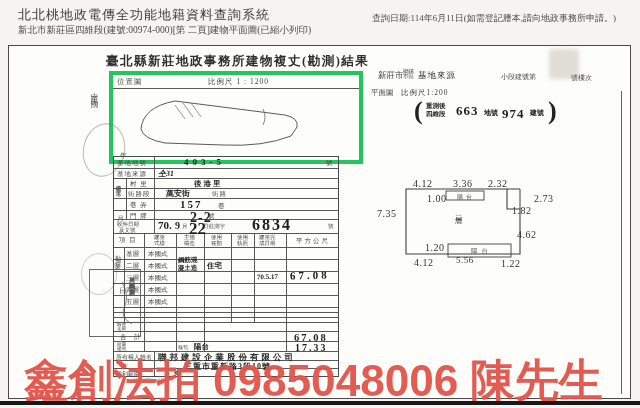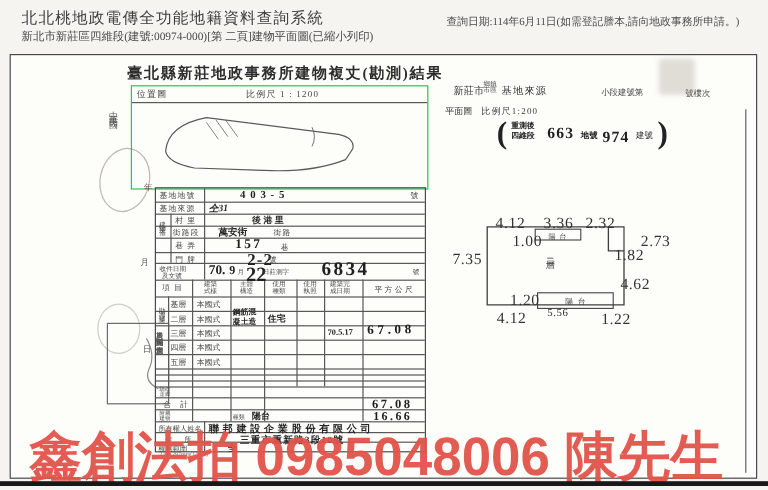--- a/index.html
+++ b/index.html
@@ -7,38 +7,38 @@
        font-family:"Liberation Serif",serif;color:#3a3a3a}
   .abs{position:absolute;white-space:nowrap}
   .doc{position:absolute;left:8px;top:45px;width:621px;height:352px;background:#fdfdfa;border:1px solid #4a4a4a}
   .hl{display:block;position:absolute;left:0;width:100%;height:1px;background:#585858}
   .vl{display:block;position:absolute;width:1px;background:#585858}
   .lbl{font-size:6.5px;color:#454545;letter-spacing:1px}
   .tiny{font-size:5.5px;color:#4a4a4a}
   .hw{font-weight:bold;color:#262626;transform:rotate(-1.2deg)}
   .vt{writing-mode:vertical-rl;text-orientation:upright}
   .bignum{font-weight:bold;color:#1f1f1f}
-  .dim{font-size:13px;letter-spacing:.5px;color:#333}
+  .dim{font-size:10px;letter-spacing:.5px;color:#333}
   .circ{position:absolute;border:1px solid rgba(125,115,100,.5);border-radius:50%}
   .wm{position:absolute;left:0;top:351px;width:640px;font-family:"Liberation Sans",sans-serif;
       font-weight:bold;font-size:45px;color:#e2544b;letter-spacing:0;white-space:nowrap;
       text-align:center;opacity:.95;transform:scaleX(.98);transform-origin:left}
 </style>
 </head>
 <body>
 
 <div class="abs" style="left:18px;top:6px;font-size:13px;color:#3c3c3c;letter-spacing:1px">北北桃地政電傳全功能地籍資料查詢系統</div>
 <div class="abs" style="left:18px;top:24px;font-size:9.5px;color:#4a4a4a">新北市新莊區四維段(建號:00974-000)[第 二頁]建物平面圖(已縮小列印)</div>
 <div class="abs" style="left:372px;top:12px;font-size:9px;color:#4a4a4a">查詢日期:114年6月11日(如需登記謄本,請向地政事務所申請。)</div>
 
 <div class="doc">
 
   <div class="abs" style="left:97px;top:7px;font-size:12.5px;font-weight:bold;letter-spacing:1.5px;color:#2e2e2e">臺北縣新莊地政事務所建物複丈(勘測)結果</div>
 
-  <div class="abs" style="left:100px;top:25px;width:246px;height:85px;border:1px solid #22c55e">
+  <div class="abs" style="left:100px;top:25px;width:246px;height:85px;border:4px solid #22c55e">
     <span class="abs lbl" style="left:4px;top:2px;font-size:7.5px">位置圖</span>
     <span class="abs lbl" style="left:95px;top:2px;font-size:7.5px">比例尺 1 : 1200</span>
     <i class="hl" style="top:13px"></i>
     <svg class="abs" style="left:0;top:14px" width="244" height="70" viewBox="0 0 244 70">
       <path d="M28,40 Q30,18 62,12 L172,26 Q186,29 184,38 L178,47 Q150,58 110,56 L52,54 Q30,50 28,40 Z" fill="none" stroke="#5a5a5a" stroke-width="1"></path>
       <path d="M62,16 L72,30 M70,14 L80,28 M78,14 L88,28" stroke="#6a6a6a" stroke-width=".7" fill="none"></path>
       <path d="M150,20 q4,8 0,16" stroke="#6a6a6a" stroke-width=".8" fill="none"></path>
     </svg>
   </div>
 
@@ -71,21 +71,21 @@
 
   <div class="abs" style="left:405px;top:54px;height:26px;color:#222">
     <span class="abs" style="left:0;top:-4px;font-size:26px;font-weight:bold">(</span>
     <span class="abs" style="left:12px;top:2px;font-size:6.5px;font-weight:bold;line-height:1.3;white-space:normal;width:26px">
       <span>重測後</span>
       <span>四維段</span>
     </span>
     <span class="abs bignum" style="left:42px;top:3px;font-size:13px;letter-spacing:1px">663</span>
     <span class="abs" style="left:70px;top:8px;font-size:7px;font-weight:bold">地號</span>
     <span class="abs bignum" style="left:88px;top:6px;font-size:13px;letter-spacing:1px">974</span>
-    <span class="abs" style="left:116px;top:8px;font-size:7px;font-weight:normal">建號</span>
+    <span class="abs" style="left:116px;top:8px;font-size:7px;font-weight:bold">建號</span>
     <span class="abs" style="left:134px;top:-4px;font-size:26px;font-weight:bold">)</span>
   </div>
 
   <svg class="abs" style="left:362px;top:125px" width="170" height="100" viewBox="370 170 170 100">
     <path d="M405,188 L506,188 L506,208 L519,208 L519,253 L405,253 Z" fill="none" stroke="#3f3f3f" stroke-width="1.1"></path>
     <path d="M506,188 L519,188 L519,208" fill="none" stroke="#3f3f3f" stroke-width="1"></path>
     <rect x="445" y="190" width="38" height="9" fill="none" stroke="#3f3f3f" stroke-width=".9"></rect>
     <rect x="447" y="243" width="63" height="13" fill="none" stroke="#3f3f3f" stroke-width=".9"></rect>
   </svg>
   <span class="abs dim" style="left:404px;top:132px">4.12</span>
@@ -100,21 +100,21 @@
   <span class="abs vt" style="left:444px;top:163px;font-size:7.5px;letter-spacing:2px;color:#333">二層</span>
   <span class="abs dim" style="left:416px;top:196px">1.20</span>
   <span class="abs tiny" style="left:462px;top:201px;font-size:6.5px;letter-spacing:4px">陽台</span>
   <span class="abs dim" style="left:405px;top:211px">4.12</span>
   <span class="abs dim" style="left:447px;top:209px;font-size:9px">5.56</span>
   <span class="abs dim" style="left:492px;top:212px">1.22</span>
 
   <div class="vl" style="left:612px;top:45px;height:303px;background:#3c3c3c;opacity:.8"></div>
   <div class="abs" style="left:540px;top:3px;width:30px;height:30px;background:rgba(150,140,125,.28);filter:blur(2px);border-radius:3px"></div>
 
-  <div class="abs" style="left:120px;top:110px;width:224px;height:219px;border:1px solid #4a4a4a">
+  <div class="abs" style="left:104px;top:110px;width:224px;height:219px;border:1px solid #4a4a4a">
     <i class="hl" style="top:11px"></i>
     <i class="hl" style="top:21px"></i>
     <i class="hl" style="top:31px"></i>
     <i class="hl" style="top:41px"></i>
     <i class="hl" style="top:53px"></i>
     <i class="hl" style="top:62px"></i>
     <i class="hl" style="top:76px"></i>
     <i class="hl" style="top:90px"></i>
     <i class="hl" style="top:102px"></i>
     <i class="hl" style="top:114px"></i>
@@ -209,21 +209,21 @@
     <span class="abs" style="left:3px;top:164.5px;font-size:4.5px;color:#555">騎樓</span>
     <span class="abs" style="left:3px;top:169.3px;font-size:4.5px;color:#555">走廊</span>
 
     <span class="abs lbl" style="left:6px;top:176px;letter-spacing:3px">合  計</span>
     <span class="abs bignum" style="left:180px;top:174.5px;font-size:10.5px;letter-spacing:2px">67.08</span>
 
     <span class="abs" style="left:3px;top:184.8px;font-size:4.5px;color:#555">附屬</span>
     <span class="abs" style="left:3px;top:189.4px;font-size:4.5px;color:#555">建物</span>
     <span class="abs tiny" style="left:64px;top:186.5px;font-size:5px">種類</span>
     <span class="abs hw" style="left:80px;top:185px;font-size:7.5px">陽台</span>
-    <span class="abs bignum" style="left:181px;top:184.5px;font-size:10px;letter-spacing:2px">16.66</span>
+    <span class="abs bignum" style="left:181px;top:184.5px;font-size:10px;letter-spacing:2px">17.33</span>
 
     <span class="abs" style="left:2px;top:196px;font-size:6px;color:#474747">所有權人姓名</span>
     <span class="abs" style="left:44px;top:194.5px;font-size:8.5px;font-weight:bold;letter-spacing:3px;color:#262626">聯邦建設企業股份有限公司</span>
 
     <span class="abs" style="left:8px;top:204.5px;font-size:6px;color:#474747;letter-spacing:4px">住  所</span>
     <span class="abs" style="left:70px;top:203.5px;font-size:8px;font-weight:bold;letter-spacing:1px;color:#262626">三重市重新路3段10號</span>
 
     <span class="abs" style="left:2px;top:212.5px;font-size:6px;color:#474747">權利範圍</span>
     <span class="abs" style="left:60px;top:211.5px;font-size:7.5px;font-weight:bold;color:#262626">全</span>
   </div>

